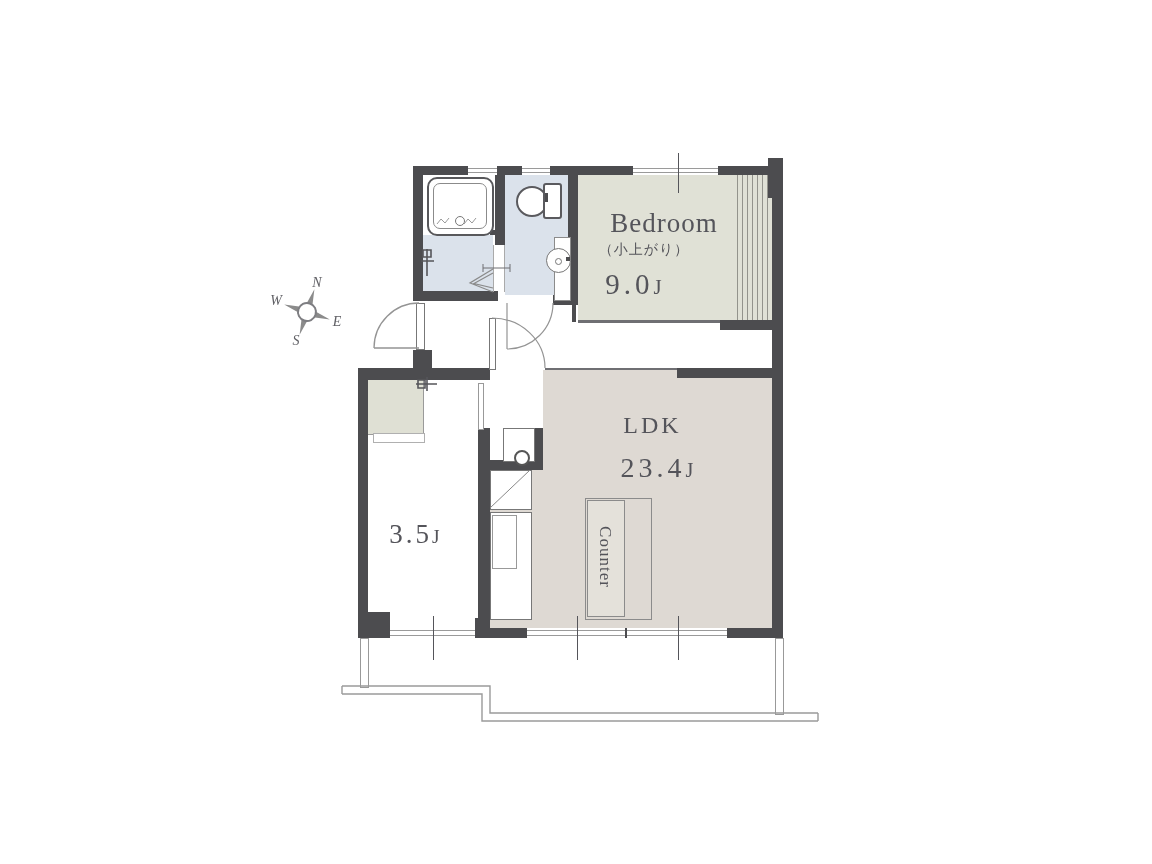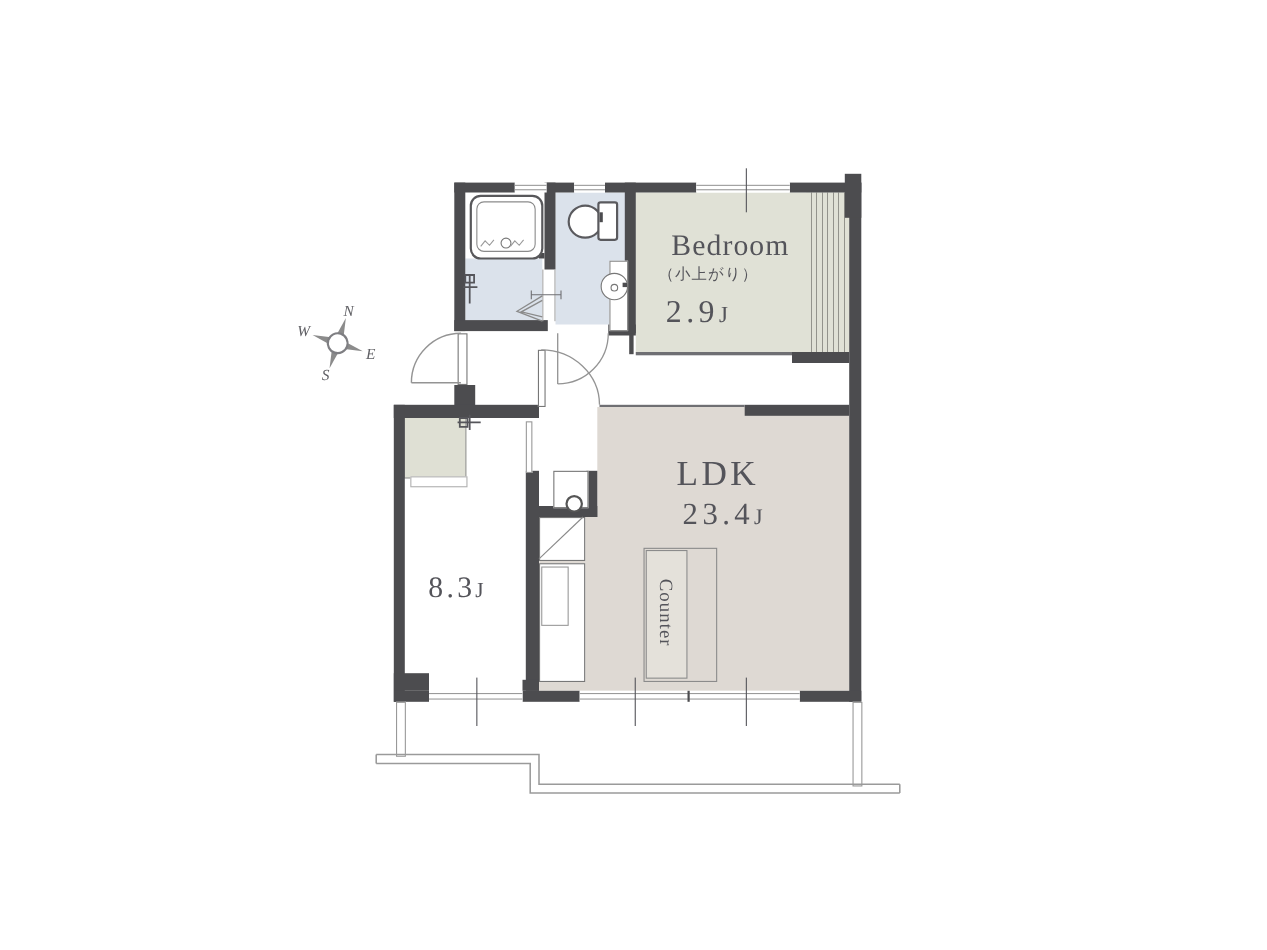--- a/index.html
+++ b/index.html
@@ -144,28 +144,28 @@
       <text x="317" y="287" text-anchor="middle" font-size="14" font-style="italic" fill="#606065" font-family="Liberation Serif, DejaVu Serif, serif">N</text>
       <text x="337" y="326" text-anchor="middle" font-size="14" font-style="italic" fill="#606065" font-family="Liberation Serif, DejaVu Serif, serif">E</text>
       <text x="296" y="345" text-anchor="middle" font-size="14" font-style="italic" fill="#606065" font-family="Liberation Serif, DejaVu Serif, serif">S</text>
       <text x="276" y="305" text-anchor="middle" font-size="14" font-style="italic" fill="#606065" font-family="Liberation Serif, DejaVu Serif, serif">W</text>
     </g>
   </svg>
 
   <div class="label" style="left:574px;top:208px;width:180px;font-size:27px;letter-spacing:1px;">Bedroom</div>
   <div class="label" style="left:564px;top:241px;width:160px;font-size:14px;letter-spacing:1px;">（小上がり）</div>
   <div class="label" style="left:564px;top:268px;width:140px;font-size:29px;letter-spacing:4px;">
-    <span>2.9</span><span class="unit">J</span>
+    <span>9.0</span><span class="unit">J</span>
   </div>
 
-  <div class="label" style="left:590px;top:412px;width:125px;font-size:32px;letter-spacing:3px;">LDK</div>
+  <div class="label" style="left:590px;top:412px;width:125px;font-size:24px;letter-spacing:3px;">LDK</div>
   <div class="label" style="left:585px;top:452px;width:145px;font-size:28px;letter-spacing:4px;">
     <span>23.4</span><span class="unit">J</span>
   </div>
 
   <div class="label" style="left:350px;top:519px;width:130px;font-size:27px;letter-spacing:3px;">
-    <span>8.3</span><span class="unit">J</span>
+    <span>3.5</span><span class="unit">J</span>
   </div>
 
   <div class="counter-wrap">Counter</div>
 
 
 </div>
 
 </body></html>

